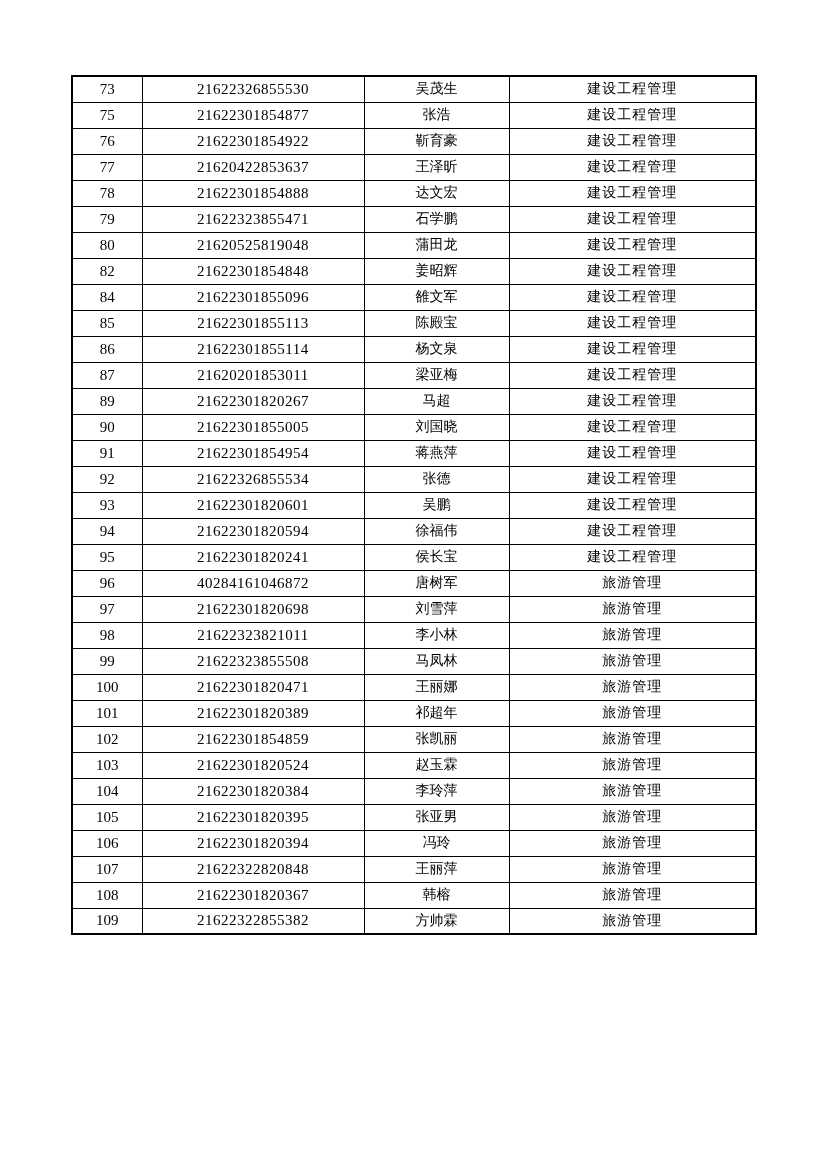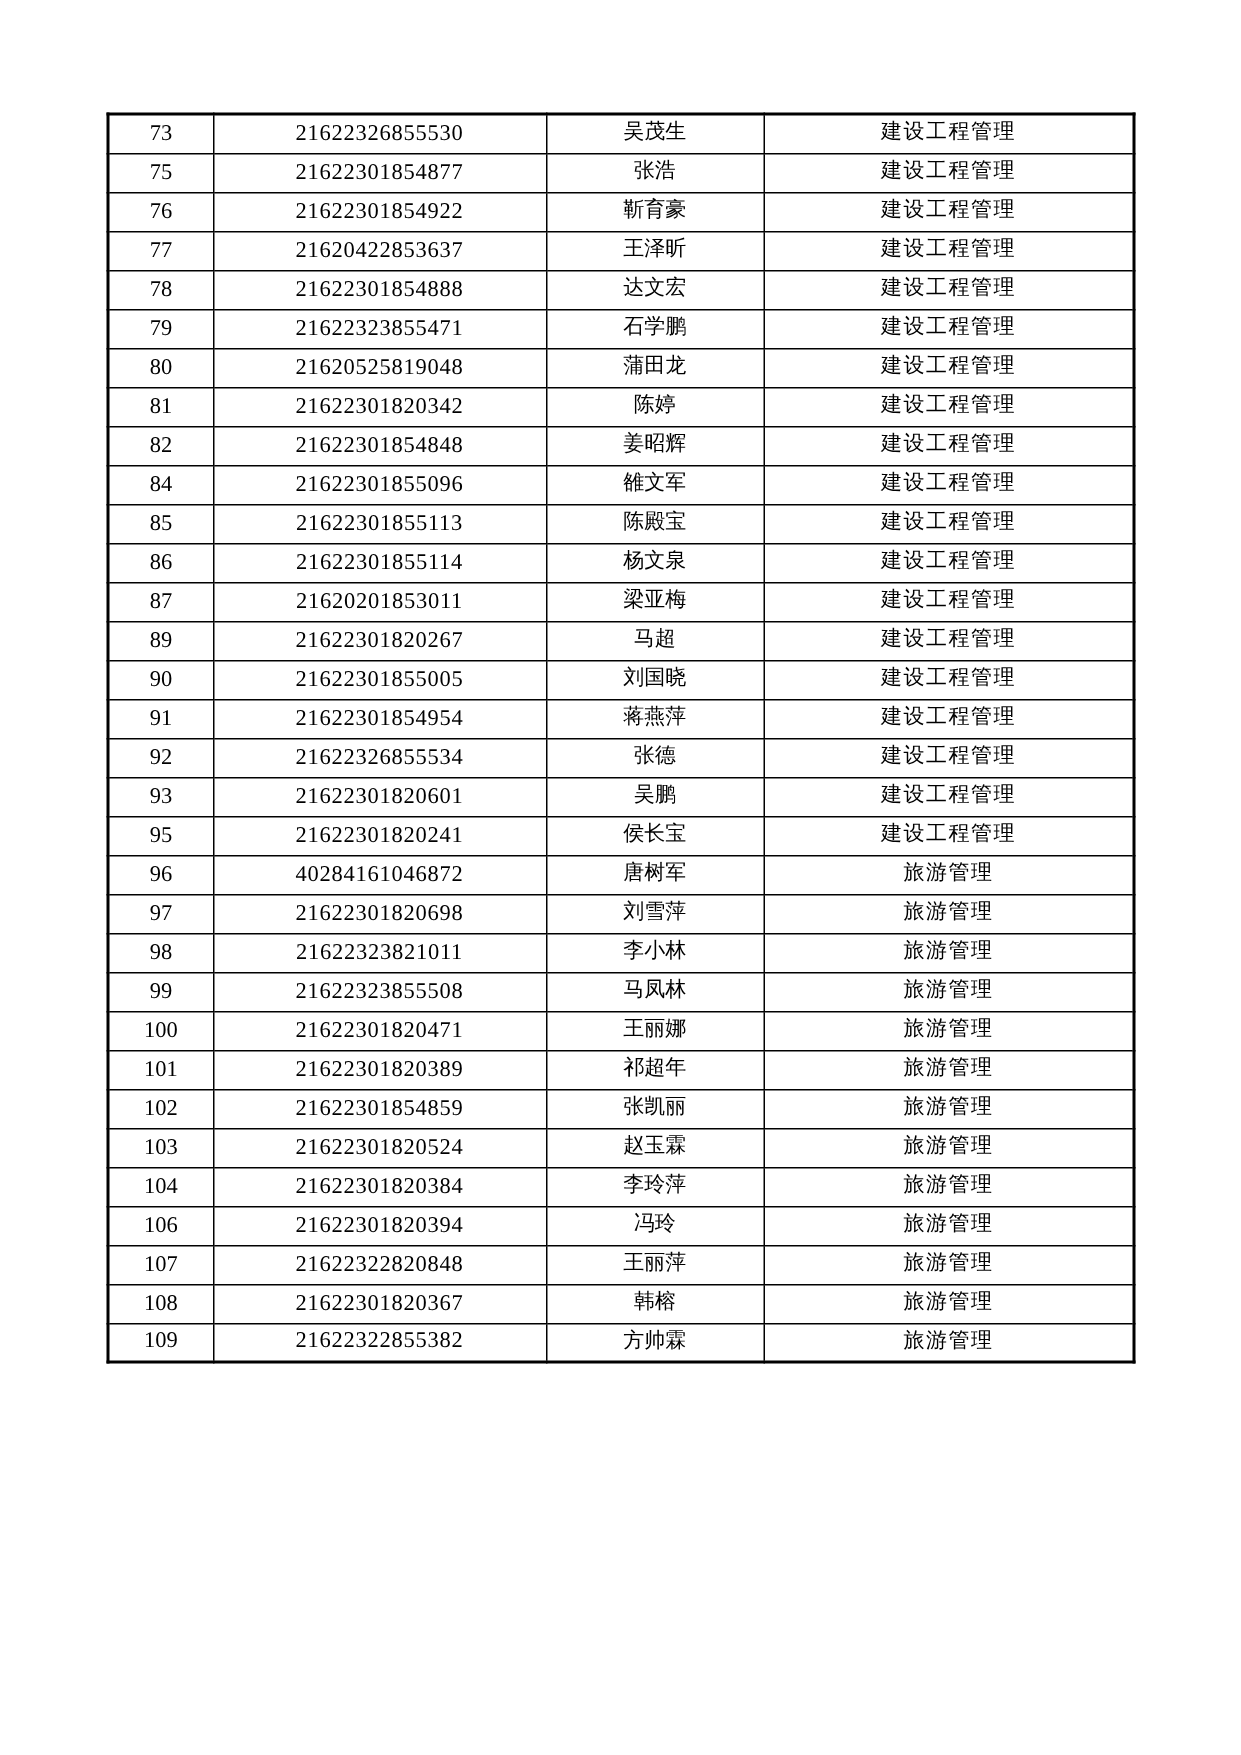--- a/index.html
+++ b/index.html
@@ -82,26 +82,20 @@
           <td class="c2">石学鹏</td>
           <td class="c3">建设工程管理</td>
         </tr>
         <tr>
           <td class="c0">80</td>
           <td class="c1">21620525819048</td>
           <td class="c2">蒲田龙</td>
           <td class="c3">建设工程管理</td>
         </tr>
         <tr>
-          <td class="c0">81</td>
-          <td class="c1">21622301820342</td>
-          <td class="c2">陈婷</td>
-          <td class="c3">建设工程管理</td>
-        </tr>
-        <tr>
           <td class="c0">82</td>
           <td class="c1">21622301854848</td>
           <td class="c2">姜昭辉</td>
           <td class="c3">建设工程管理</td>
         </tr>
         <tr>
           <td class="c0">84</td>
           <td class="c1">21622301855096</td>
           <td class="c2">雒文军</td>
           <td class="c3">建设工程管理</td>
@@ -148,20 +142,26 @@
           <td class="c2">张德</td>
           <td class="c3">建设工程管理</td>
         </tr>
         <tr>
           <td class="c0">93</td>
           <td class="c1">21622301820601</td>
           <td class="c2">吴鹏</td>
           <td class="c3">建设工程管理</td>
         </tr>
         <tr>
+          <td class="c0">94</td>
+          <td class="c1">21622301820594</td>
+          <td class="c2">徐福伟</td>
+          <td class="c3">建设工程管理</td>
+        </tr>
+        <tr>
           <td class="c0">95</td>
           <td class="c1">21622301820241</td>
           <td class="c2">侯长宝</td>
           <td class="c3">建设工程管理</td>
         </tr>
         <tr>
           <td class="c0">96</td>
           <td class="c1">40284161046872</td>
           <td class="c2">唐树军</td>
           <td class="c3">旅游管理</td>
@@ -205,20 +205,26 @@
         <tr>
           <td class="c0">103</td>
           <td class="c1">21622301820524</td>
           <td class="c2">赵玉霖</td>
           <td class="c3">旅游管理</td>
         </tr>
         <tr>
           <td class="c0">104</td>
           <td class="c1">21622301820384</td>
           <td class="c2">李玲萍</td>
+          <td class="c3">旅游管理</td>
+        </tr>
+        <tr>
+          <td class="c0">105</td>
+          <td class="c1">21622301820395</td>
+          <td class="c2">张亚男</td>
           <td class="c3">旅游管理</td>
         </tr>
         <tr>
           <td class="c0">106</td>
           <td class="c1">21622301820394</td>
           <td class="c2">冯玲</td>
           <td class="c3">旅游管理</td>
         </tr>
         <tr>
           <td class="c0">107</td>

